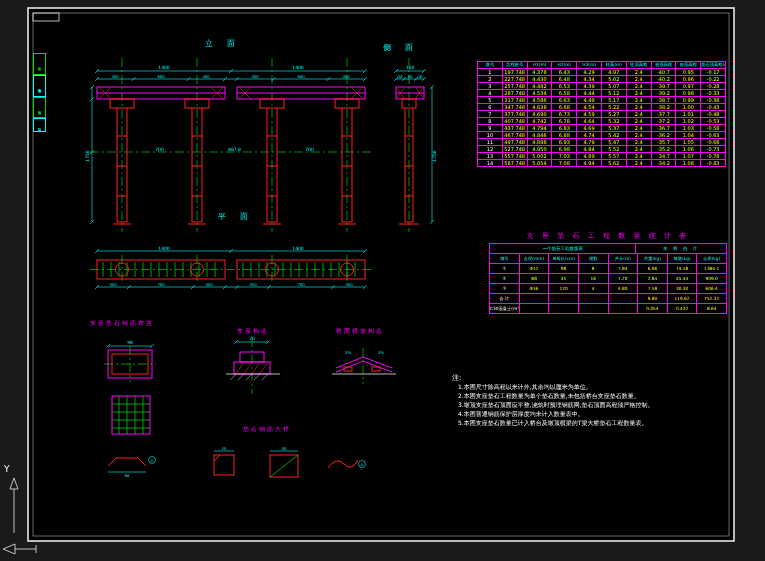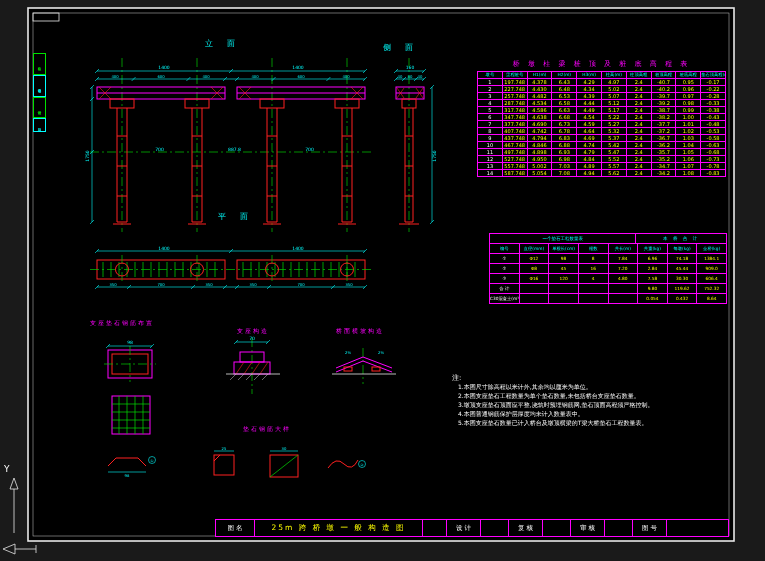--- a/index.html
+++ b/index.html
@@ -236,21 +236,20 @@
 
   <div class="lbl view-lbl" style="left:205px;top:38px">立  面</div>
   <div class="lbl view-lbl" style="left:383px;top:42px">侧  面</div>
   <div class="lbl view-lbl" style="left:218px;top:211px">平  面</div>
   <div class="lbl sec-lbl" style="left:90px;top:319px">支座垫石钢筋布置</div>
   <div class="lbl sec-lbl" style="left:237px;top:327px">支座构造</div>
   <div class="lbl sec-lbl" style="left:336px;top:327px">桥面横坡构造</div>
   <div class="lbl sec-lbl" style="left:243px;top:425px">垫石钢筋大样</div>
 
   <div class="abs" style="left:477px;top:59px;width:249px">
-    <div class="ttl">桥 墩 柱 梁 桩 顶 及 桩 底 高 程 表</div>
     <table style="margin-top:2px">
       <thead>
           <tr>
             <td>墩号</td>
             <td>里程桩号</td>
             <td>H1(m)</td>
             <td>H2(m)</td>
             <td>H3(m)</td>
             <td>柱高(m)</td>
             <td>柱顶高程</td>
@@ -426,20 +425,21 @@
             <td>2.4</td>
             <td>-34.2</td>
             <td>1.08</td>
             <td>-0.83</td>
           </tr>
         </tbody>
     </table>
   </div>
 
   <div class="abs" style="left:489px;top:231px;width:238px">
+    <div class="ttl">支 座 垫 石 工 程 数 量 统 计 表</div>
     <div class="qty-sub" style="margin-top:2px">
       <div>一个垫石工程数量表</div>
       <div>本 桥 合 计</div>
     </div>
     <table id="qty-table">
       <thead>
           <tr>
             <td>编号</td>
             <td>直径(mm)</td>
             <td>单根长(cm)</td>
@@ -509,27 +509,14 @@
 
   <div class="abs" id="notes-title" style="left:452px;top:373px">注:</div>
   <div class="abs" id="notes" style="left:458px;top:383px;width:268px">
       <div class="nt">1.本图尺寸除高程以米计外,其余均以厘米为单位。</div>
       <div class="nt">2.本图支座垫石工程数量为单个垫石数量,未包括桥台支座垫石数量。</div>
       <div class="nt">3.墩顶支座垫石顶面应平整,浇筑时预埋钢筋网,垫石顶面高程须严格控制。</div>
       <div class="nt">4.本图普通钢筋保护层厚度均未计入数量表中。</div>
       <div class="nt">5.本图支座垫石数量已计入桥台及墩顶横梁的T梁大桥垫石工程数量表。</div>
     </div>
 
-  <div class="abs" id="titlebar" style="left:215px;top:519px;width:514px">
-    <div class="tb-cell" style="width:38px">图 名</div>
-    <div class="tb-cell tb-title" style="width:168px">25m 跨 桥 墩 一 般 构 造 图</div>
-    <div class="tb-cell" style="width:24px"></div>
-    <div class="tb-cell" style="width:34px">设 计</div>
-    <div class="tb-cell" style="width:28px"></div>
-    <div class="tb-cell" style="width:34px">复 核</div>
-    <div class="tb-cell" style="width:28px"></div>
-    <div class="tb-cell" style="width:34px">审 核</div>
-    <div class="tb-cell" style="width:28px"></div>
-    <div class="tb-cell" style="width:34px">图 号</div>
-    <div class="tb-cell" style="flex:1"></div>
-  </div>
 
 </div>
 
 </body></html>

